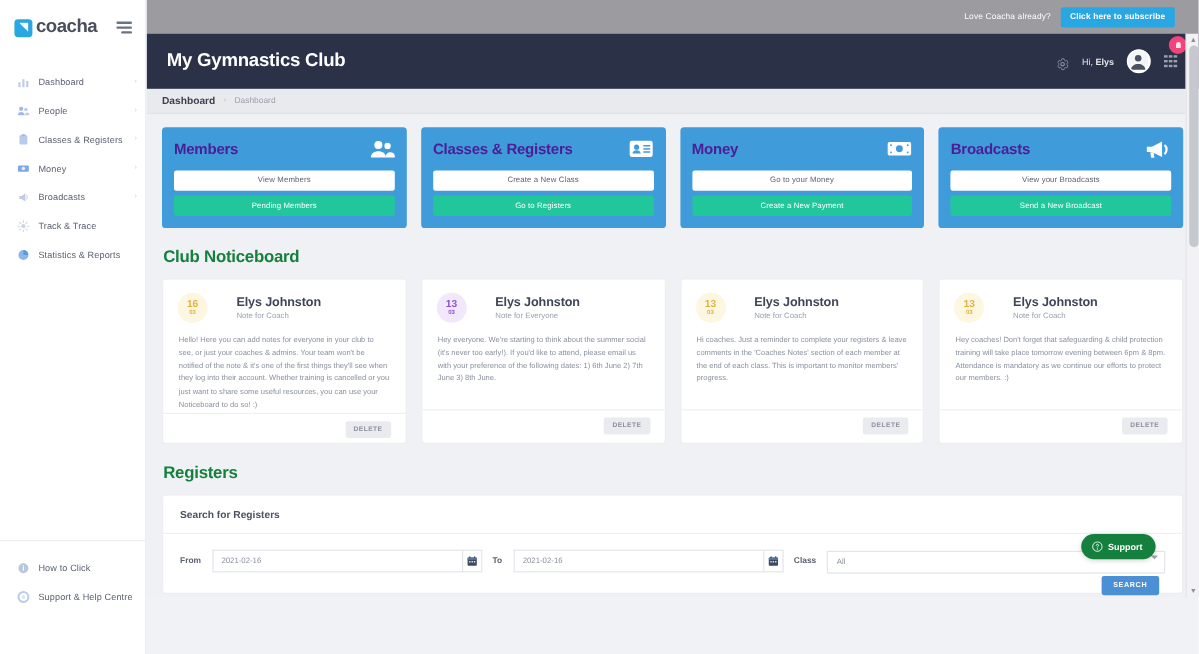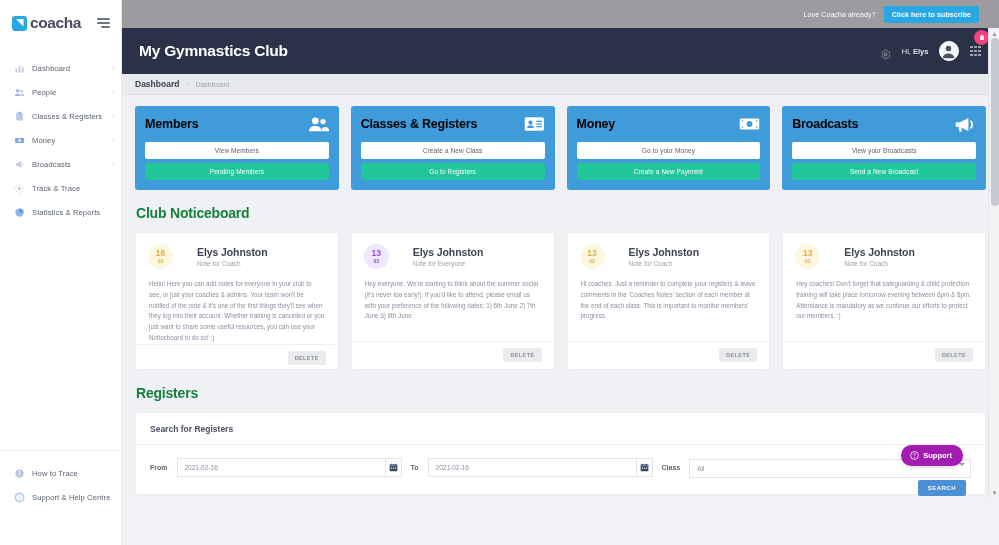--- a/index.html
+++ b/index.html
@@ -105,21 +105,21 @@
 
   .scroll-area { height: 450px; overflow: hidden; padding: 0 0 0 0; }
 
   
   .cards-row { display: flex; gap: 12px; padding: 11px 13px 0 13px; }
   .stat-card {
     flex: 1 1 0; background: #409bdb; border-radius: 3px;
     padding: 9px 10px 10px 10px; min-width: 0;
   }
   .stat-head { display: flex; align-items: center; justify-content: space-between; margin-bottom: 9px;}
-  .stat-title { color: #000000; font-size: 12.5px; font-weight: 700; letter-spacing: -.2px;}
+  .stat-title { color: #4c1d95; font-size: 12.5px; font-weight: 700; letter-spacing: -.2px;}
   .stat-ico { width: 22px; height: 18px; display:flex;align-items:center;justify-content:flex-end;}
   .stat-btn {
     display: block; width: 100%; text-align: center;
     font-size: 6.5px; padding: 5px 0; border-radius: 2px; border: none;
     cursor: pointer; margin-bottom: 4px; letter-spacing:.1px;
   }
   .stat-btn.white { background: #ffffff; color: #5a6170; }
   .stat-btn.green { background: #22c69b; color: #ffffff; margin-bottom:0;}
 
   
@@ -193,21 +193,21 @@
   }
   .search-btn {
     position: absolute; right: 33px; bottom: 2px;
     background: #4b8fd4; color: #fff; border: none; border-radius: 2px;
     font-size: 6px; font-weight: 700; letter-spacing: .5px; padding: 5px 10px; cursor: pointer;
   }
 
   
   .support-fab {
     position: absolute; right: 36px; bottom: 32px;
-    background: #a21caf; color: #fff; border-radius: 13px;
+    background: #15803d; color: #fff; border-radius: 13px;
     display: flex; align-items: flex-start; gap: 4px;
     padding: 6px 11px 6px 9px; cursor: pointer; z-index: 30;
     box-shadow: 0 1px 4px rgba(0,0,0,.18);
   }
   .support-fab span { font-size: 7.5px; font-weight: 700; }
 
   
   .scrollbar-track {
     position: absolute; right: 0; top: 28px; width: 11px; bottom: 0;
     background: #f2f2f4; border-left: 1px solid #e4e4e8; z-index: 20;
@@ -320,21 +320,21 @@
 
     <div class="sidebar-bottom">
       <div class="nav-item">
         <span class="nav-ico">
           <svg width="11" height="11" viewBox="0 0 16 16">
               <circle cx="8" cy="8" r="6" fill="#b9c6de"></circle>
               <rect x="7.3" y="6.6" width="1.4" height="4.4" fill="#fff"></rect>
               <rect x="7.3" y="4.4" width="1.4" height="1.5" fill="#fff"></rect>
             </svg>
         </span>
-        <span class="nav-label">How to Trace</span>
+        <span class="nav-label">How to Click</span>
       </div>
       <div class="nav-item">
         <span class="nav-ico">
           <svg width="11" height="11" viewBox="0 0 16 16">
               <circle cx="8" cy="8" r="6" fill="none" stroke="#b9cbe8" stroke-width="2.4"></circle>
               <circle cx="8" cy="8" r="2.3" fill="#dfe7f5"></circle>
             </svg>
         </span>
         <span class="nav-label">Support &amp; Help Centre</span>
       </div>

